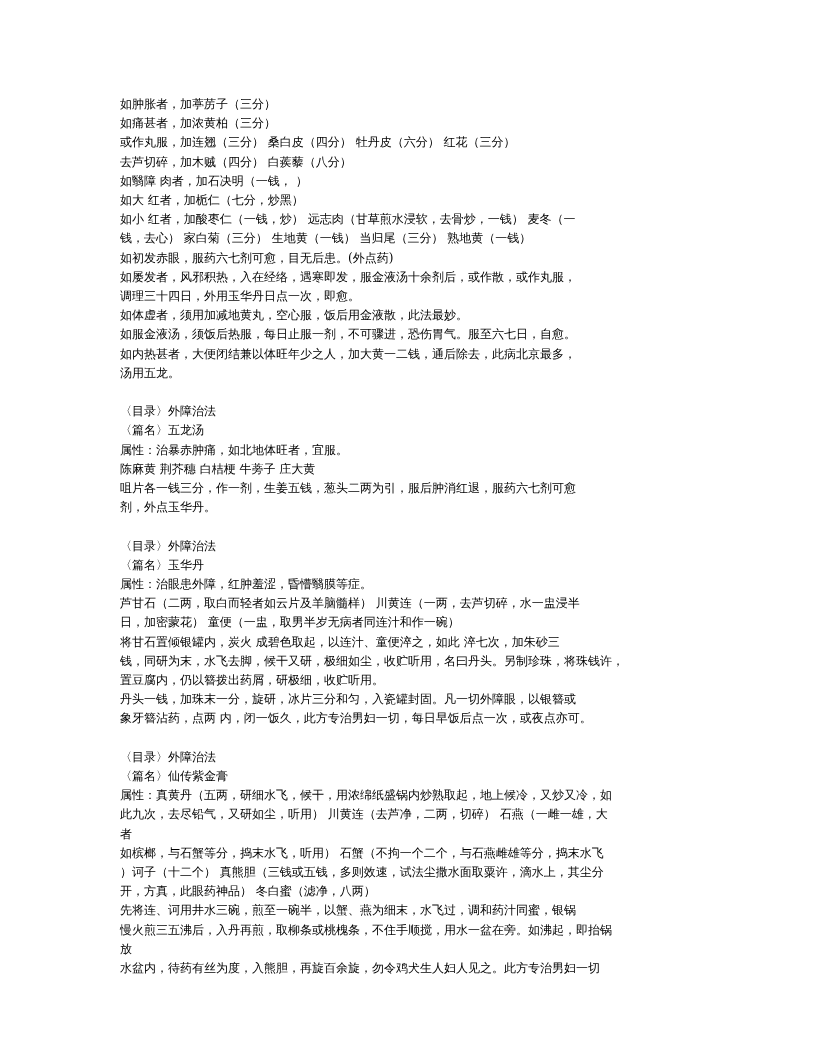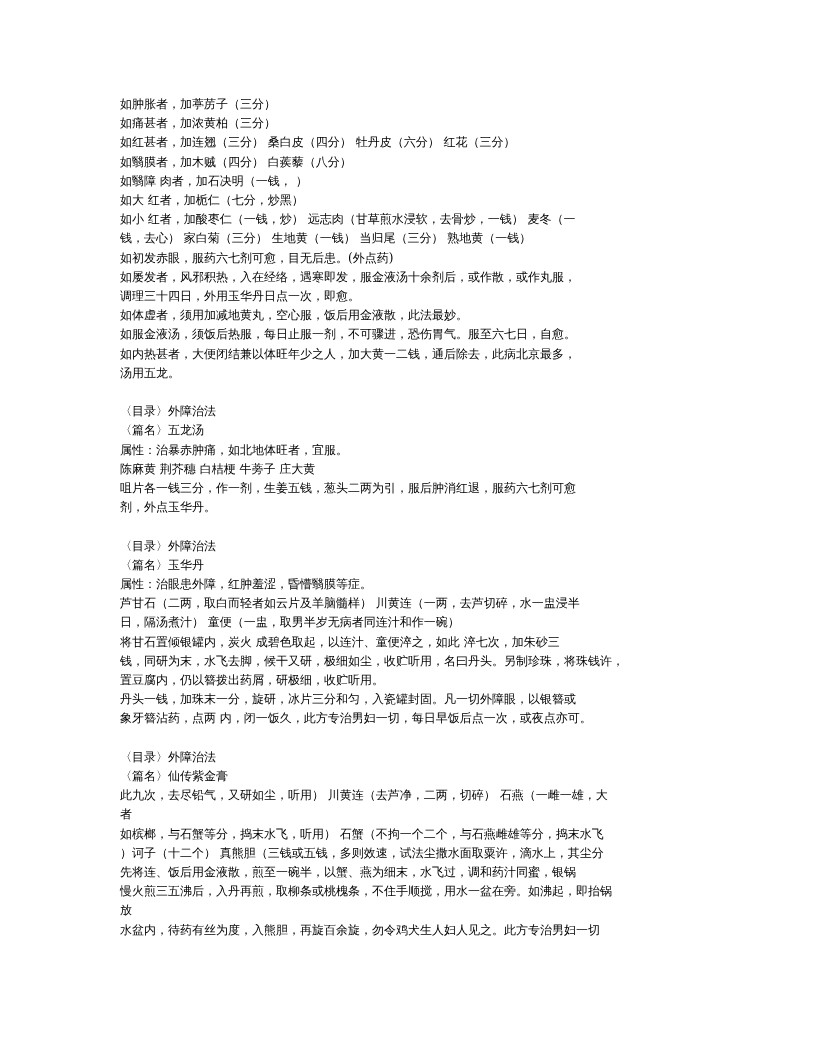--- a/index.html
+++ b/index.html
@@ -34,22 +34,22 @@
     }
   </style>
 </head>
 <body>
 
 <div class="page">
 
   <div>
     <p class="line">如肿胀者，加葶苈子（三分）</p>
     <p class="line">如痛甚者，加浓黄柏（三分）</p>
-    <p class="line">如红甚者，加连翘（三分） 桑白皮（四分） 牡丹皮（六分） 红花（三分）</p>
-    <p class="line">如翳膜者，加木贼（四分） 白蒺藜（八分）</p>
+    <p class="line">或作丸服，加连翘（三分） 桑白皮（四分） 牡丹皮（六分） 红花（三分）</p>
+    <p class="line">去芦切碎，加木贼（四分） 白蒺藜（八分）</p>
     <p class="line">如翳障 肉者，加石决明（一钱， ）</p>
     <p class="line">如大 红者，加栀仁（七分，炒黑）</p>
     <p class="line">如小 红者，加酸枣仁（一钱，炒） 远志肉（甘草煎水浸软，去骨炒，一钱） 麦冬（一</p>
     <p class="line">钱，去心） 家白菊（三分） 生地黄（一钱） 当归尾（三分） 熟地黄（一钱）</p>
     <p class="line">如初发赤眼，服药六七剂可愈，目无后患。(外点药)</p>
     <p class="line">如屡发者，风邪积热，入在经络，遇寒即发，服金液汤十余剂后，或作散，或作丸服，</p>
     <p class="line">调理三十四日，外用玉华丹日点一次，即愈。</p>
     <p class="line">如体虚者，须用加减地黄丸，空心服，饭后用金液散，此法最妙。</p>
     <p class="line">如服金液汤，须饭后热服，每日止服一剂，不可骤进，恐伤胃气。服至六七日，自愈。</p>
     <p class="line">如内热甚者，大便闭结兼以体旺年少之人，加大黄一二钱，通后除去，此病北京最多，</p>
@@ -67,36 +67,38 @@
     <p class="line">剂，外点玉华丹。</p>
   </div>
 
   <div class="blank"></div>
 
   <div>
     <p class="line">〈目录〉外障治法</p>
     <p class="line">〈篇名〉玉华丹</p>
     <p class="line">属性：治眼患外障，红肿羞涩，昏懵翳膜等症。</p>
     <p class="line">芦甘石（二两，取白而轻者如云片及羊脑髓样） 川黄连（一两，去芦切碎，水一盅浸半</p>
-    <p class="line">日，隔汤煮汁） 童便（一盅，取男半岁无病者同连汁和作一碗）</p>
+    <p class="line">日，加密蒙花） 童便（一盅，取男半岁无病者同连汁和作一碗）</p>
     <p class="line">将甘石置倾银罐内，炭火 成碧色取起，以连汁、童便淬之，如此 淬七次，加朱砂三</p>
     <p class="line">钱，同研为末，水飞去脚，候干又研，极细如尘，收贮听用，名曰丹头。另制珍珠，将珠钱许，</p>
     <p class="line">置豆腐内，仍以簪拨出药屑，研极细，收贮听用。</p>
     <p class="line">丹头一钱，加珠末一分，旋研，冰片三分和匀，入瓷罐封固。凡一切外障眼，以银簪或</p>
     <p class="line">象牙簪沾药，点两 内，闭一饭久，此方专治男妇一切，每日早饭后点一次，或夜点亦可。</p>
   </div>
 
   <div class="blank"></div>
 
   <div>
     <p class="line">〈目录〉外障治法</p>
     <p class="line">〈篇名〉仙传紫金膏</p>
+    <p class="line">属性：真黄丹（五两，研细水飞，候干，用浓绵纸盛锅内炒熟取起，地上候冷，又炒又冷，如</p>
     <p class="line">此九次，去尽铅气，又研如尘，听用） 川黄连（去芦净，二两，切碎） 石燕（一雌一雄，大</p>
     <p class="line">者</p>
     <p class="line">如槟榔，与石蟹等分，捣末水飞，听用） 石蟹（不拘一个二个，与石燕雌雄等分，捣末水飞</p>
     <p class="line">）诃子（十二个） 真熊胆（三钱或五钱，多则效速，试法尘撒水面取粟许，滴水上，其尘分</p>
-    <p class="line">先将连、饭后用金液散，煎至一碗半，以蟹、燕为细末，水飞过，调和药汁同蜜，银锅</p>
+    <p class="line">开，方真，此眼药神品） 冬白蜜（滤净，八两）</p>
+    <p class="line">先将连、诃用井水三碗，煎至一碗半，以蟹、燕为细末，水飞过，调和药汁同蜜，银锅</p>
     <p class="line">慢火煎三五沸后，入丹再煎，取柳条或桃槐条，不住手顺搅，用水一盆在旁。如沸起，即抬锅</p>
     <p class="line">放</p>
     <p class="line">水盆内，待药有丝为度，入熊胆，再旋百余旋，勿令鸡犬生人妇人见之。此方专治男妇一切</p>
   </div>
 
 </div>
 
 </body></html>

